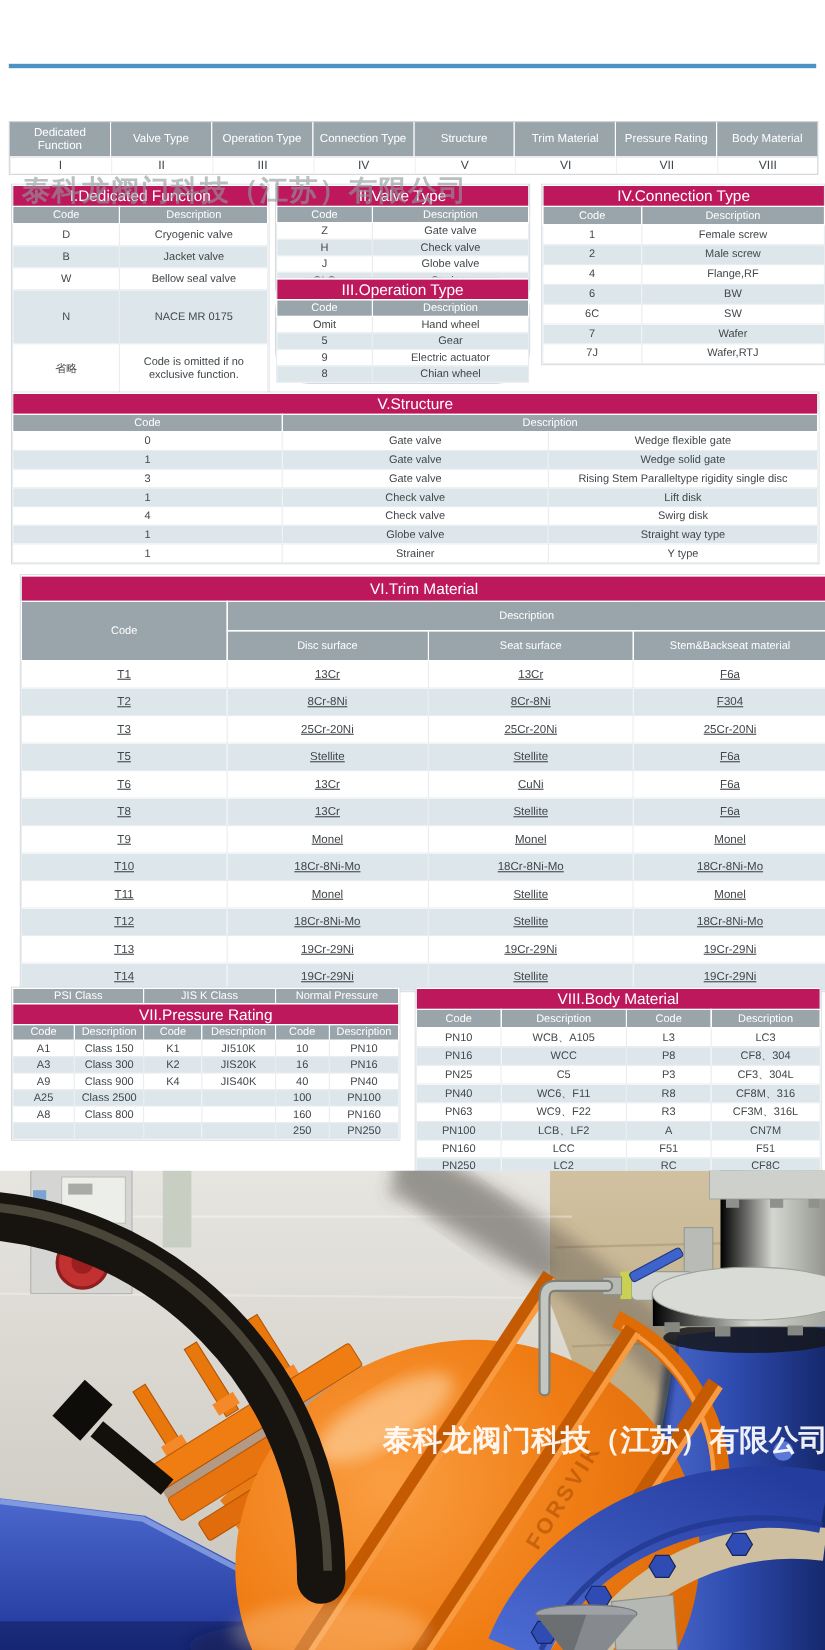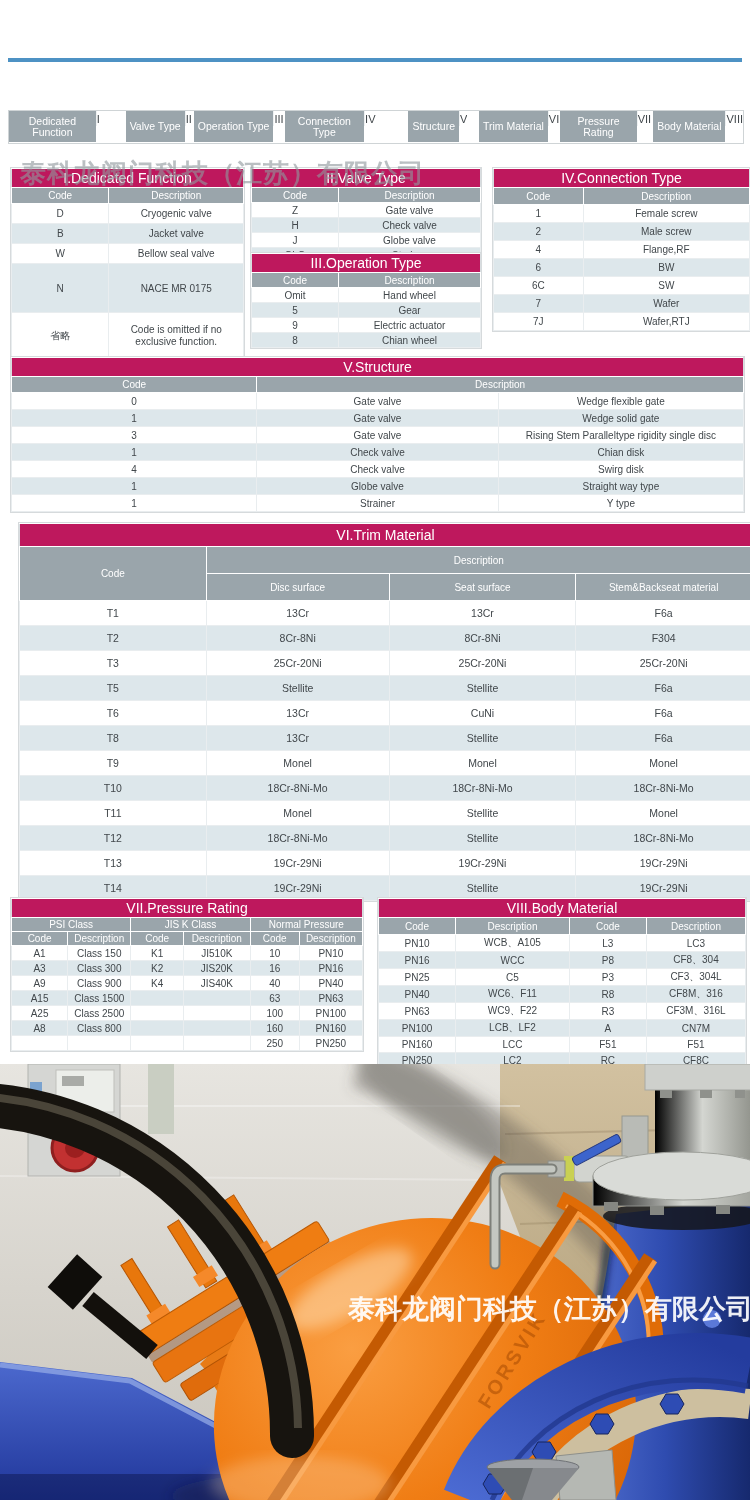--- a/index.html
+++ b/index.html
@@ -2,55 +2,55 @@
 <html><head>
 <meta charset="utf-8">
 <style>
   html,body{margin:0;padding:0;background:#fff;}
   body{width:750px;height:1500px;position:relative;font-family:"Liberation Sans","DejaVu Sans",sans-serif;color:#40464a;}
   .abs{position:absolute;}
   
   #top-rule{left:8px;top:58px;width:734px;height:4px;background:#4d92c4;}
   
   #code-structure{left:8px;top:110px;width:734px;border:1px solid #cfd4d6;display:flex;background:#fff;}
-  .cs-col{flex:1;display:flex;flex-direction:row;border-left:1px solid #fff;justify-content:flex-end;}
+  .cs-col{flex:1;display:flex;flex-direction:column;border-left:1px solid #fff;}
   .cs-col:first-child{border-left:none;}
   .cs-head{background:#9aa5ab;color:#fff;font-size:10.5px;height:31px;display:flex;align-items:center;justify-content:center;text-align:center;line-height:11px;border-bottom:1px solid #fff;padding:0 4px;}
   .cs-num{height:15px;font-size:11px;display:flex;align-items:center;justify-content:center;border-left:1px solid #eef1f2;color:#41474b;}
   
   #wm-top{left:20px;top:156px;width:420px;font-size:26px;letter-spacing:1px;color:rgba(143,152,157,.62);z-index:6;white-space:nowrap;font-weight:bold;}
   
   table.tbl{border-collapse:collapse;table-layout:fixed;width:100%;background:#fff;font-size:10px;color:#41474b;}
   table.tbl td,table.tbl th{border:1px solid #e9edef;padding:1px 2px;text-align:center;font-weight:normal;overflow:hidden;}
   table.tbl .title{background:#be185d;color:#fff;border-color:#fff #d9dde0 #fff #d9dde0;font-size:14px;}
   table.tbl th.hdr{background:#9aa5ab;color:#fff;border-color:#fff;}
   table.tbl tbody tr:nth-child(even){background:#dde7eb;}
   .twrap{position:absolute;border:1px solid #d6dadc;}
   #w1{left:10px;top:167px;width:233px;}
   #w2{left:250px;top:167px;width:230px;}
-  #w3{left:250px;top:252px;width:230px;}
+  #w3{left:250px;top:252px;width:230px;border-radius:31px;}
   #w4{left:492px;top:167px;width:257px;}
   #w5{left:10px;top:356px;width:733px;}
   #w6{left:18px;top:522px;width:733px;}
   #w7{left:10px;top:897px;width:352px;}
   #w8{left:377px;top:897px;width:368px;}
   #t1 .title,#t1 th.hdr{height:13px;}
   #t1 tbody td{height:17px;}
   #t1 tbody tr:nth-child(4) td{height:46px;}
   #t1 tbody tr:nth-child(5) td{height:43px;white-space:normal;line-height:12px;}
   #t2 .title,#t3 .title{height:14px;}
   #t2 th.hdr,#t3 th.hdr{height:12px;}
   #t2 tbody td,#t3 tbody td{height:12px;}
   #t4 .title,#t4 th.hdr{height:14px;}
   #t4 tbody td{height:15px;}
   #t5 .title,#t5 th.hdr{height:13px;margin-left:13px;}
   #t5 tbody td{height:14px;}
   #t6 .title{height:20px;}
   #t6 th.hdr{height:24px;}
-  #t6 tbody td{height:22px;font-size:10.5px;}
+  #t6 tbody td{height:22px;font-size:10.5px;text-decoration:underline;}
   #t7 .title,#t7 th.hdr{height:11px;}
   #t7 tbody td{height:12px;}
   #t8 .title,#t8 th.hdr{height:14px;}
   #t8 tbody td{height:13px;}
   
   #photo{left:0;top:1064px;width:750px;height:436px;overflow:hidden;}
   #photo svg{display:block;}
 </style>
 </head>
 <body>
@@ -282,21 +282,21 @@
           <td>Wedge solid gate</td>
         </tr>
         <tr>
           <td>3</td>
           <td>Gate valve</td>
           <td>Rising Stem Paralleltype rigidity single disc</td>
         </tr>
         <tr>
           <td>1</td>
           <td>Check valve</td>
-          <td>Chian disk</td>
+          <td>Lift disk</td>
         </tr>
         <tr>
           <td>4</td>
           <td>Check valve</td>
           <td>Swirg disk</td>
         </tr>
         <tr>
           <td>1</td>
           <td>Globe valve</td>
           <td>Straight way type</td>
@@ -414,26 +414,26 @@
   <colgroup>
         <col style="width:16%">
         <col style="width:18%">
         <col style="width:15%">
         <col style="width:19%">
         <col style="width:14%">
         <col style="width:18%">
       </colgroup>
   <thead>
     <tr>
-          <td class="title" colspan="6">VII.Pressure Rating</td>
-        </tr>
-    <tr>
           <th class="hdr" colspan="2">PSI Class</th>
         <th class="hdr" colspan="2">JIS K Class</th>
         <th class="hdr" colspan="2">Normal Pressure</th>
+        </tr>
+    <tr>
+          <td class="title" colspan="6">VII.Pressure Rating</td>
         </tr>
     <tr>
           <th class="hdr">Code</th>
         <th class="hdr">Description</th>
         <th class="hdr">Code</th>
         <th class="hdr">Description</th>
         <th class="hdr">Code</th>
         <th class="hdr">Description</th>
         </tr>
   </thead>
@@ -454,28 +454,20 @@
           <td>16</td>
           <td>PN16</td>
         </tr>
         <tr>
           <td>A9</td>
           <td>Class 900</td>
           <td>K4</td>
           <td>JIS40K</td>
           <td>40</td>
           <td>PN40</td>
-        </tr>
-        <tr>
-          <td>A15</td>
-          <td>Class 1500</td>
-          <td></td>
-          <td></td>
-          <td>63</td>
-          <td>PN63</td>
         </tr>
         <tr>
           <td>A25</td>
           <td>Class 2500</td>
           <td></td>
           <td></td>
           <td>100</td>
           <td>PN100</td>
         </tr>
         <tr>

